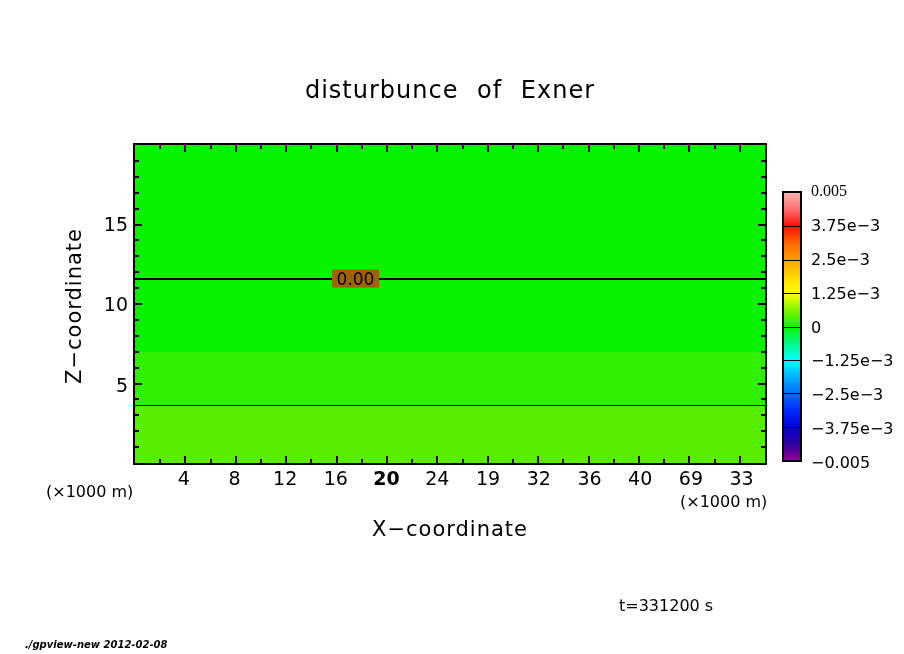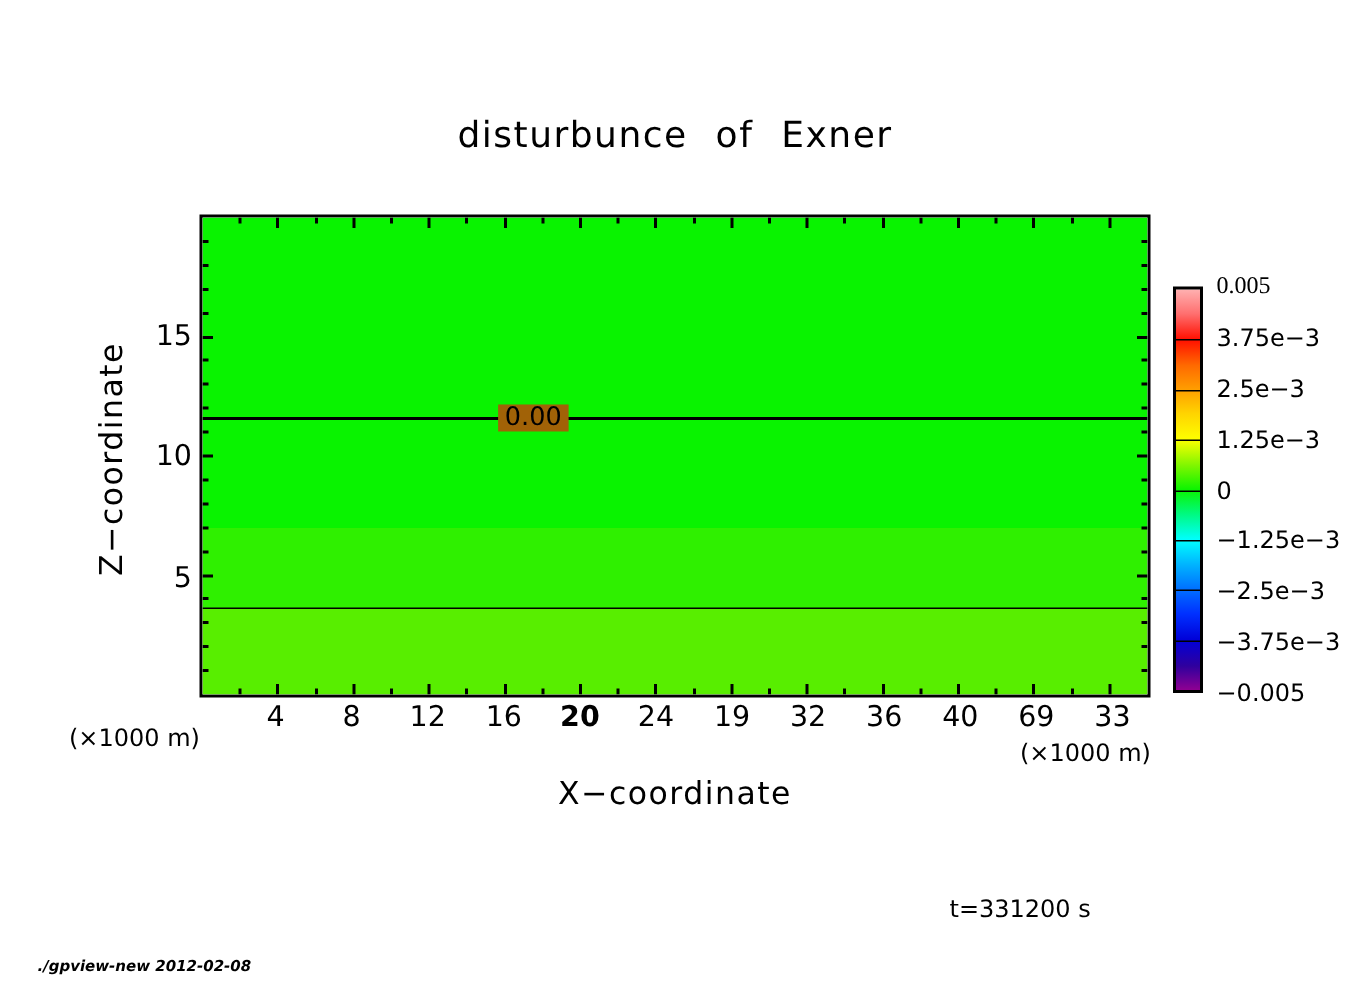--- a/index.html
+++ b/index.html
@@ -33,21 +33,21 @@
   .yaxis-unit{position:absolute;left:46px;top:482px;font-size:16px;}
   .xaxis-unit{position:absolute;left:680px;top:492px;font-size:16px;}
   .xaxis-title{
     position:absolute;left:133px;top:517px;width:634px;text-align:center;
     font-size:21px;letter-spacing:1px;
   }
   .contour-note{
     position:absolute;left:133px;top:564px;width:634px;text-align:center;
     font-size:18px;letter-spacing:1px;
   }
-  .time-note{position:absolute;left:633px;top:596px;font-size:16px;}
+  .time-note{position:absolute;left:619px;top:596px;font-size:16px;}
   .footer-left{position:absolute;left:25px;top:639px;font-size:10px;font-weight:bold;font-style:italic;}
   .footer-right{position:absolute;right:12px;top:639px;font-size:10px;font-weight:bold;}
   .colorbar{
     position:absolute;left:782px;top:191px;width:20px;height:271px;
     border:2px solid #000;box-sizing:border-box;
   }
   .cbsep{position:absolute;left:0;width:100%;height:1px;background:#000;}
   .cblabels{position:absolute;left:811px;top:191px;width:92px;height:271px;}
   .cblabels div{position:absolute;left:0;transform:translateY(-50%);font-size:16px;white-space:nowrap;}
 </style>

